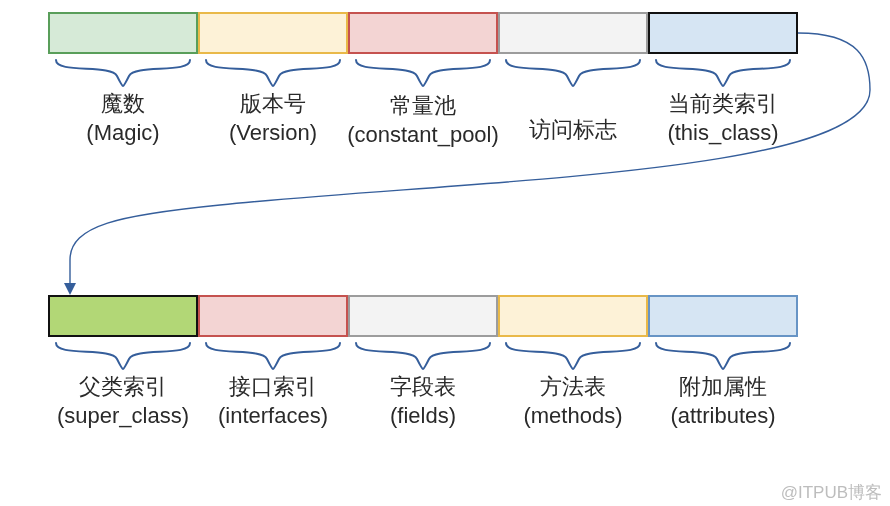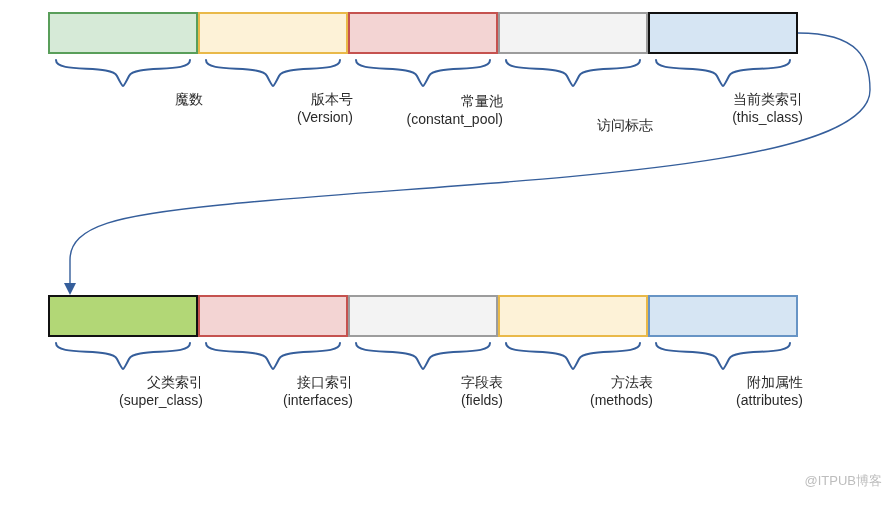--- a/index.html
+++ b/index.html
@@ -19,33 +19,33 @@
     height: 42px;
     border: 2.5px solid #111;
     box-sizing: border-box;
   }
   .brace-svg {
     position: absolute;
     overflow: visible;
   }
   .label-group {
     position: absolute;
-    text-align: right;
-    font-size: 14px;
+    text-align: center;
+    font-size: 22px;
     line-height: 1.3;
     color: #2a2a2a;
     width: 160px;
   }
   .label-group .cn { display: block; }
   .label-group .en { display: block; white-space: nowrap; }
   .watermark {
     position: absolute;
     right: 8px;
-    bottom: 16px;
-    font-size: 13px;
+    bottom: 2px;
+    font-size: 17px;
     color: #bdbdbd;
   }
   .arrow-path {
     fill: none;
     stroke: #355e9b;
     stroke-width: 1.4;
   }
   .arrow-head {
     fill: #355e9b;
   }
@@ -88,20 +88,21 @@
 
 <svg class="brace-svg" width="134" height="36" style="left: 56px; top: 56px;">
     <path d="M 0 4
                C 0 18, 55 8, 61 20
                C 64 26, 66 30, 67 30
                C 68 30, 70 26, 73 20
                C 79 8, 134 18, 134 4" class="brace-path"></path>
   </svg>
 <div class="label-group" style="left: 43px; top: 90px;">
     <span class="cn">魔数</span>
+    <span class="en">(Magic)</span>
   </div>
 <svg class="brace-svg" width="134" height="36" style="left: 206px; top: 56px;">
     <path d="M 0 4
                C 0 18, 55 8, 61 20
                C 64 26, 66 30, 67 30
                C 68 30, 70 26, 73 20
                C 79 8, 134 18, 134 4" class="brace-path"></path>
   </svg>
 <div class="label-group" style="left: 193px; top: 90px;">
     <span class="cn">版本号</span>

